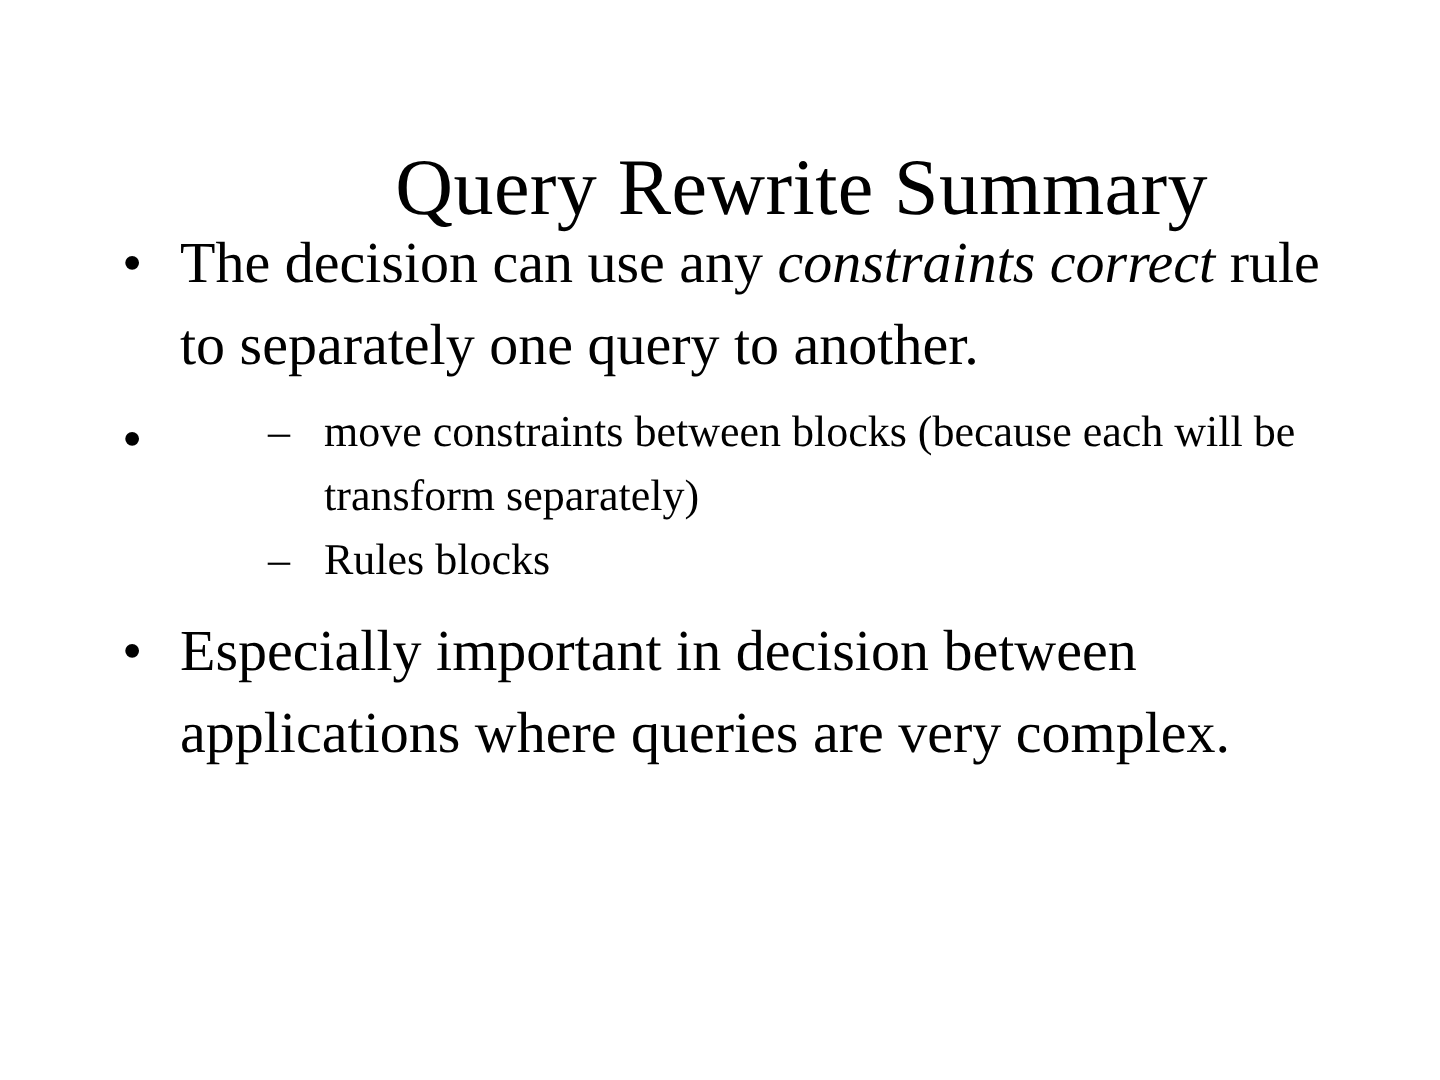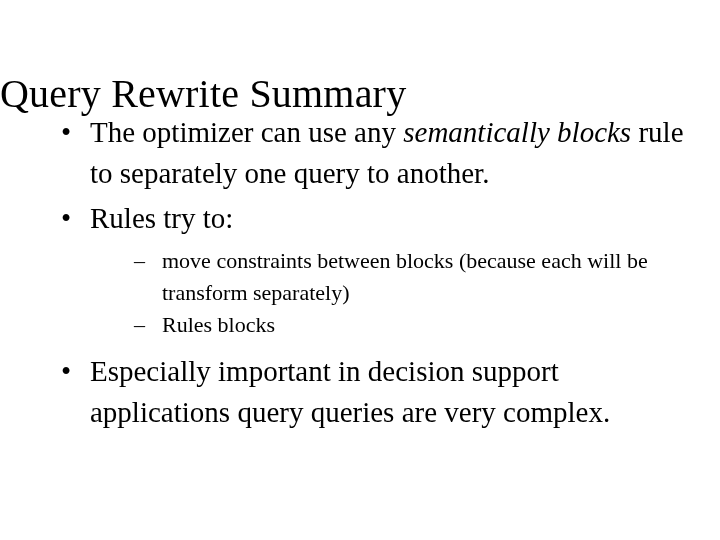--- a/index.html
+++ b/index.html
@@ -21,21 +21,21 @@
     height: 540px;
     background: #ffffff;
     box-sizing: border-box;
   }
 
   .slide-title {
     position: absolute;
     left: 0;
     top: 44px;
     width: 604px;
-    text-align: left;
+    text-align: right;
     font-size: 40px;
     line-height: 46px;
     font-weight: normal;
     color: #000000;
     letter-spacing: 0.2px;
     white-space: nowrap;
   }
 
   .body-block {
     position: absolute;
@@ -102,39 +102,38 @@
 
 <div class="slide">
 
   <h1 class="slide-title">Query Rewrite Summary</h1>
 
   <div class="body-block">
     <ul class="level1">
 
       <li class="bullet1">
         <span class="marker">•</span>
-        <span class="text"><span>The optimizer can use any </span><span class="it">semantically blocks</span><span> rule to separately one query to another.</span></span>
+        <span class="text"><span>The decision can use any </span><span class="it">constraints correct</span><span> rule to separately one query to another.</span></span>
       </li>
 
       <li class="bullet1 sp-top-1">
         <span class="marker">•</span>
-        <span class="text">Rules try to:</span>
 
         <ul class="level2">
           <li class="bullet2">
             <span class="marker">–</span>
             <span class="text">move constraints between blocks (because each will be transform separately)</span>
           </li>
           <li class="bullet2">
             <span class="marker">–</span>
             <span class="text">Rules blocks</span>
           </li>
         </ul>
       </li>
 
       <li class="bullet1 sp-top-2">
         <span class="marker">•</span>
-        <span class="text">Especially important in decision support applications query queries are very complex.</span>
+        <span class="text">Especially important in decision between applications where queries are very complex.</span>
       </li>
 
     </ul>
   </div>
 </div>
 
 </body></html>

